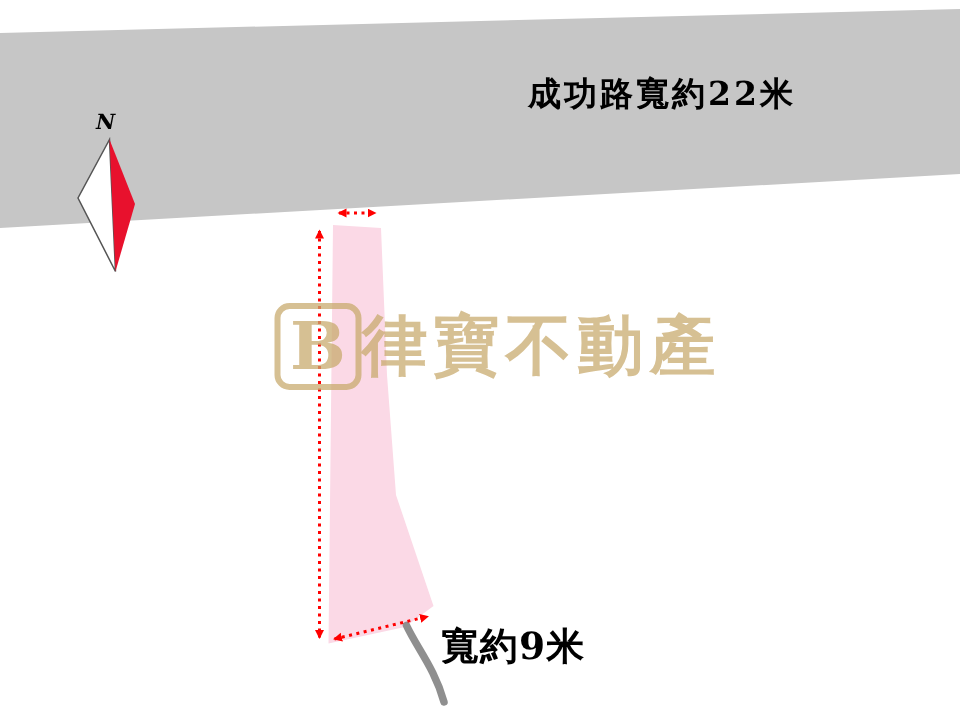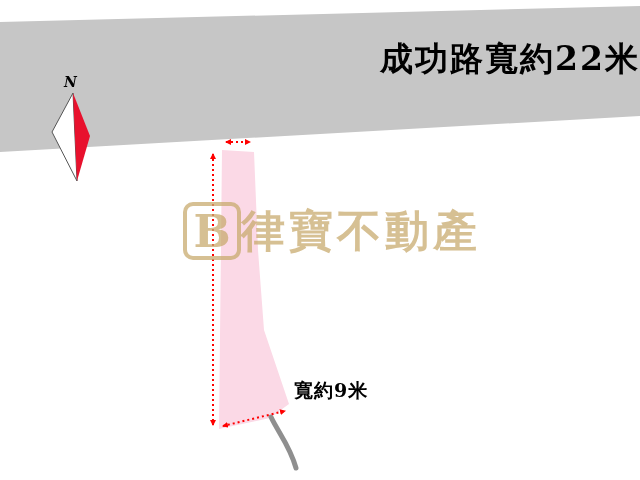--- a/index.html
+++ b/index.html
@@ -11,24 +11,24 @@
     font-family:"DejaVu Serif","Liberation Serif",serif;
   }
   #diagram-svg{position:absolute;left:0;top:0;}
   .label{
     position:absolute;
     color:#000;
     font-weight:bold;
     white-space:nowrap;
     font-family:"DejaVu Serif","Liberation Serif",serif;
   }
-  .label-road{left:352px;top:37px;font-size:33px;letter-spacing:2px;margin-left:28px;}
+  .label-road{left:352px;top:48px;font-size:22px;letter-spacing:2px;}
   .label-frontage{left:176px;top:114px;font-size:19px;letter-spacing:1px;}
   .label-depth{left:54px;top:287px;font-size:19px;letter-spacing:1px;}
-  .label-width{left:294px;top:378px;font-size:19px;letter-spacing:1px;}
+  .label-width{left:294px;top:414px;font-size:25px;letter-spacing:1px;}
   .label-compass{left:64px;top:74px;font-size:14px;font-style:italic;font-weight:bold;}
   .watermark{
     position:absolute;left:183px;top:202px;
     display:flex;align-items:center;
     opacity:0.75;
     color:#c9ab6f;
   }
   .watermark-logo{
     width:58px;height:58px;
     border:4px solid #c9ab6f;

